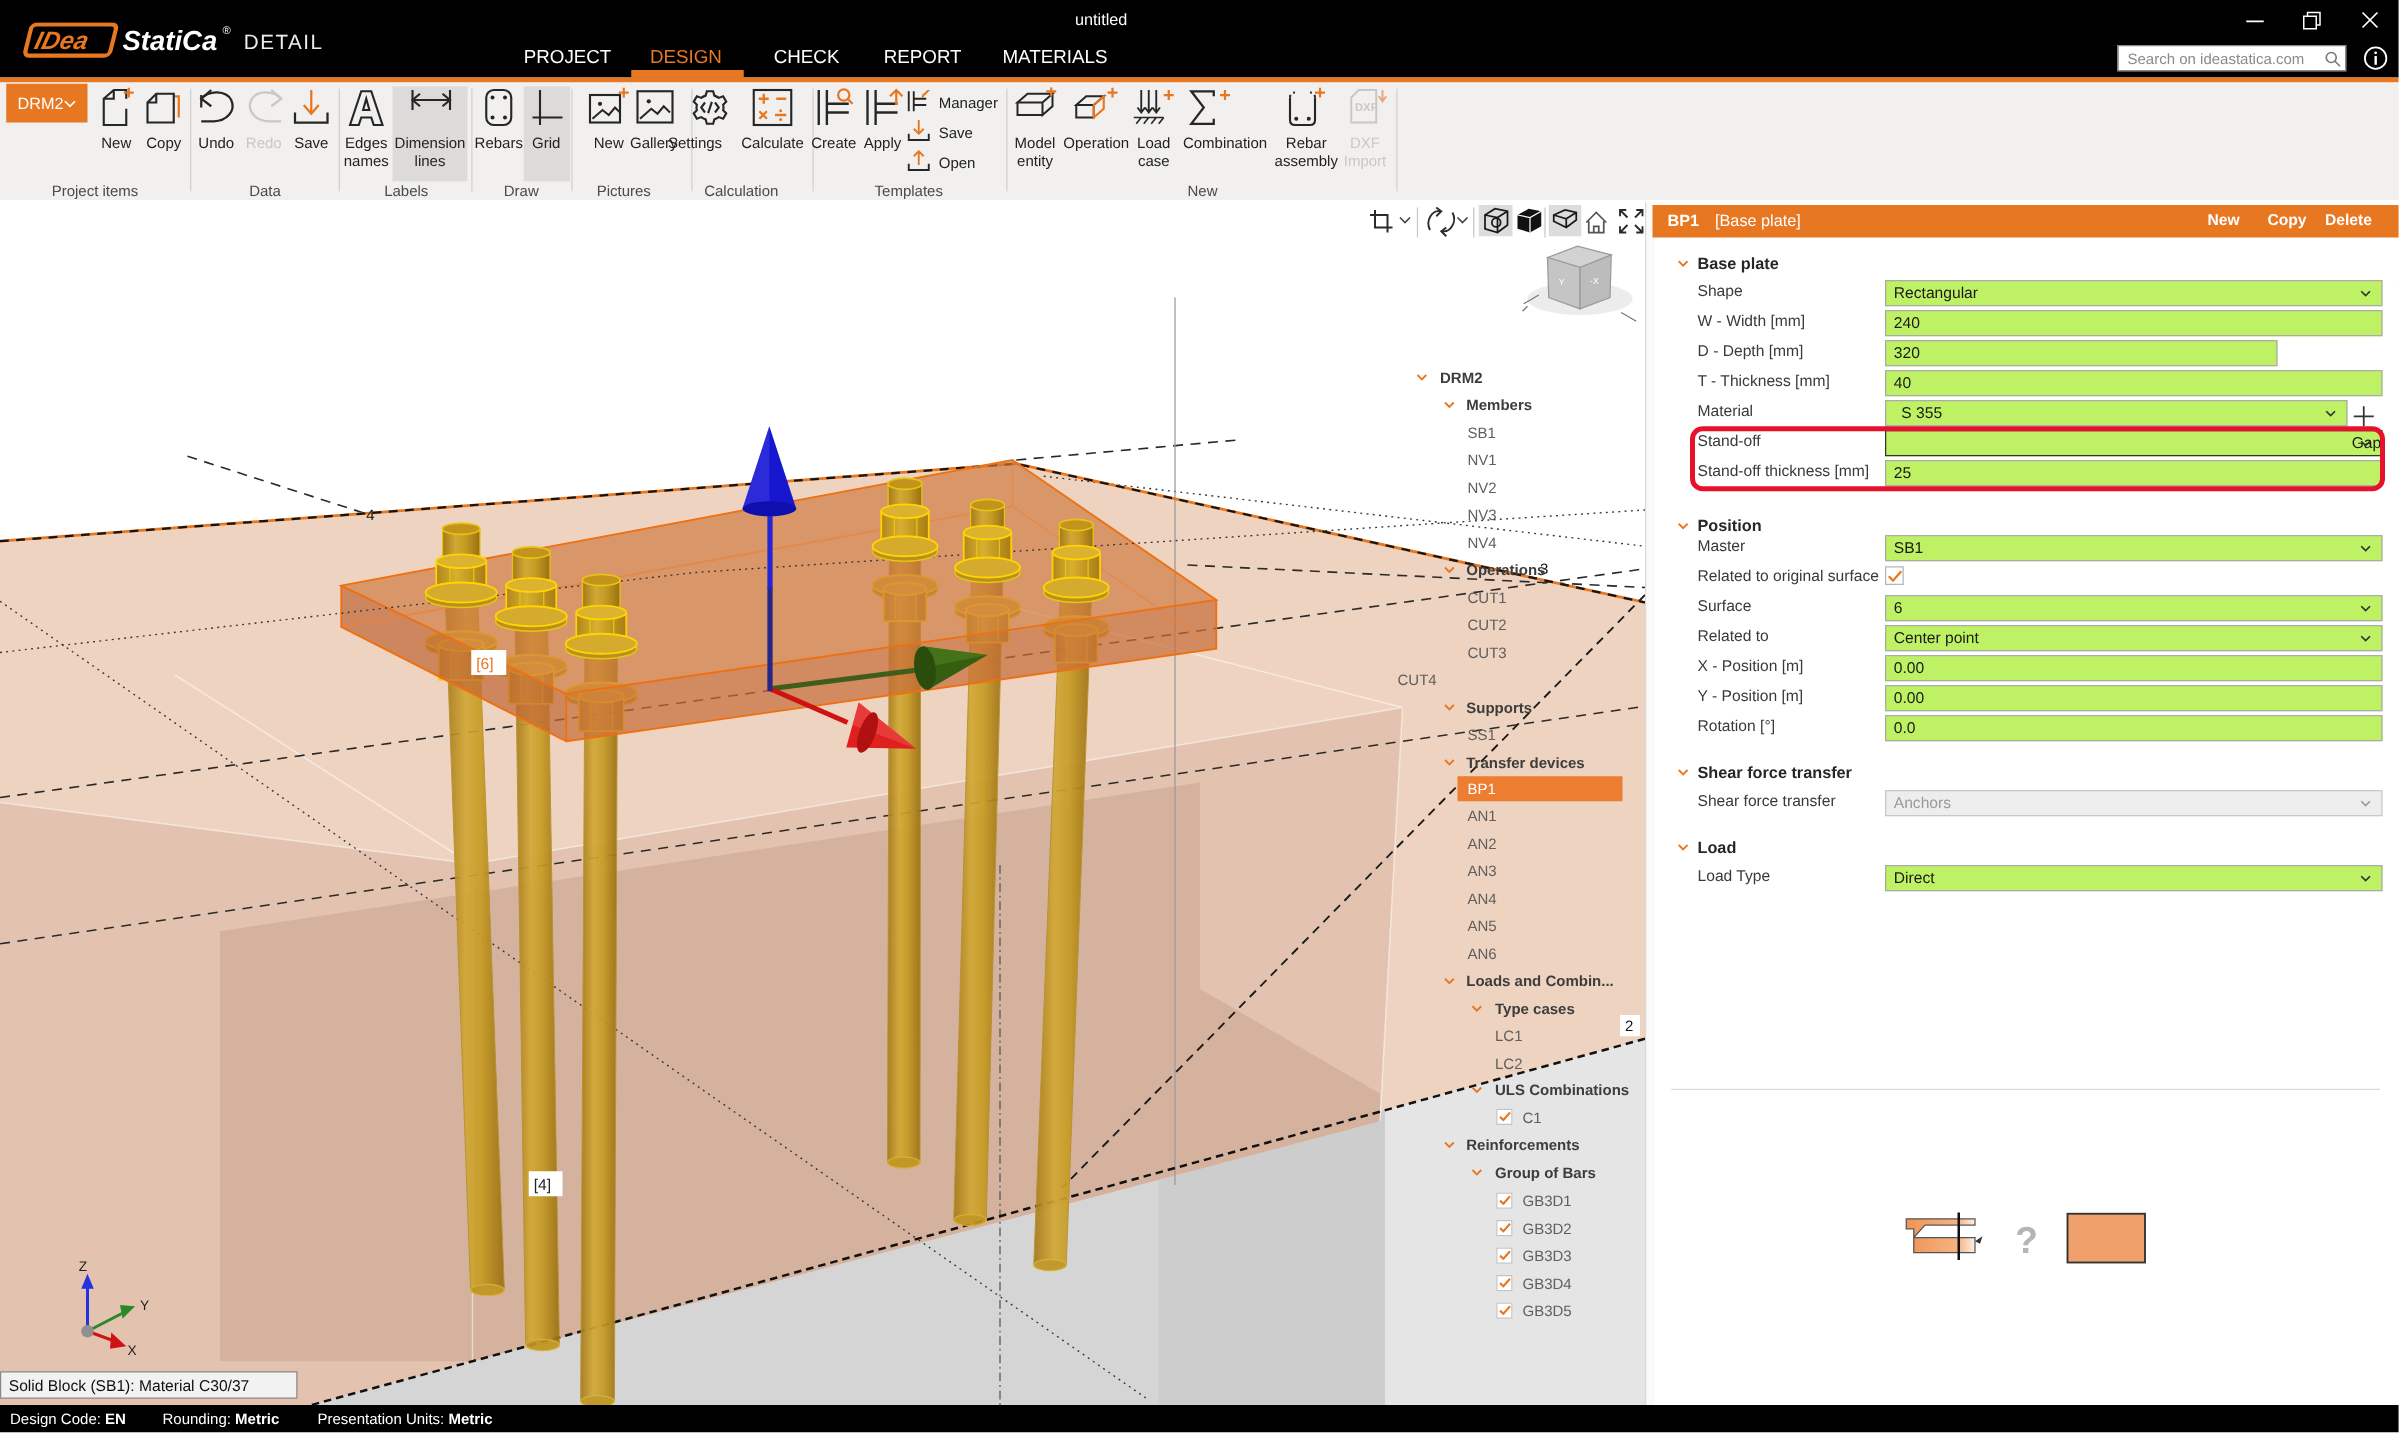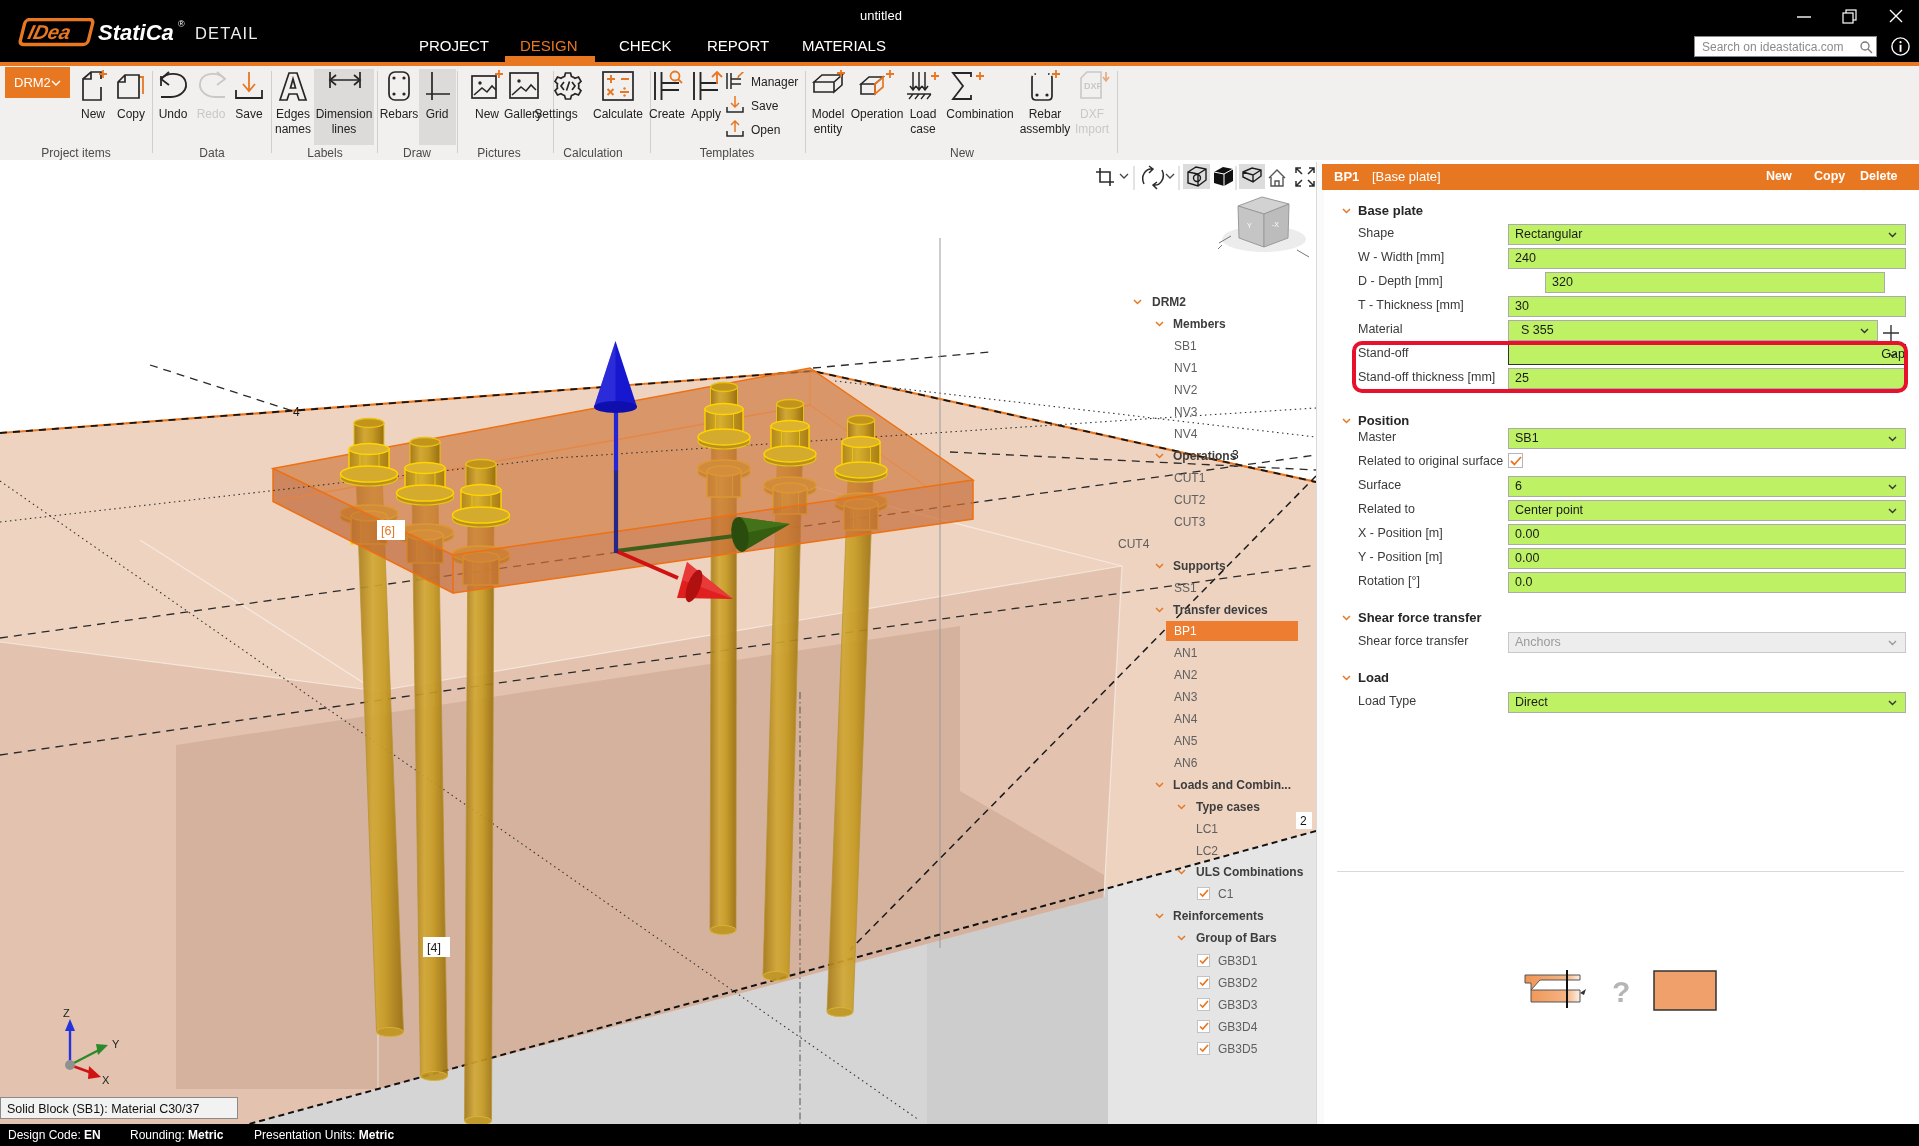--- a/index.html
+++ b/index.html
@@ -634,23 +634,23 @@
       </svg>
       <div class="psec" style="top:41px">Base plate</div>
       <div class="prow-label" style="top:64px">Shape</div>
       <div class="pctrl" style="top:62px;width:398px;">Rectangular</div>
       <svg class="pchev" style="left:566px;top:70px" viewBox="0 0 9 6">
         <path d="M1 1 L4.5 4.5 L8 1" fill="none" stroke="#333" stroke-width="1.4"></path>
       </svg>
       <div class="prow-label" style="top:88px">W - Width [mm]</div>
       <div class="pctrl" style="top:86px;width:398px;">240</div>
       <div class="prow-label" style="top:112px">D - Depth [mm]</div>
-      <div class="pctrl" style="top:110px;width:340px;margin-left:37px;">320</div>
+      <div class="pctrl" style="top:110px;width:314px;">320</div>
       <div class="prow-label" style="top:136px">T - Thickness [mm]</div>
-      <div class="pctrl" style="top:134px;width:398px;">30</div>
+      <div class="pctrl" style="top:134px;width:398px;">40</div>
       <div class="prow-label" style="top:160px">Material</div>
       <div class="pctrl" style="top:158px;width:370px;padding-left:12px;">S 355</div>
       <svg class="pchev" style="left:538px;top:166px" viewBox="0 0 9 6">
         <path d="M1 1 L4.5 4.5 L8 1" fill="none" stroke="#333" stroke-width="1.4"></path>
       </svg>
       <svg class="abs" style="left:560px;top:162px" width="18" height="18" viewBox="0 0 18 18">
         <path d="M9 1 L9 17 M1 9 L17 9" stroke="#333" stroke-width="1.4"></path>
       </svg>
       <div class="prow-label" style="top:184px">Stand-off</div>
       <div class="pctrl" style="top:182px;width:398px;border-color:#333;text-align:right;">Gap</div>

